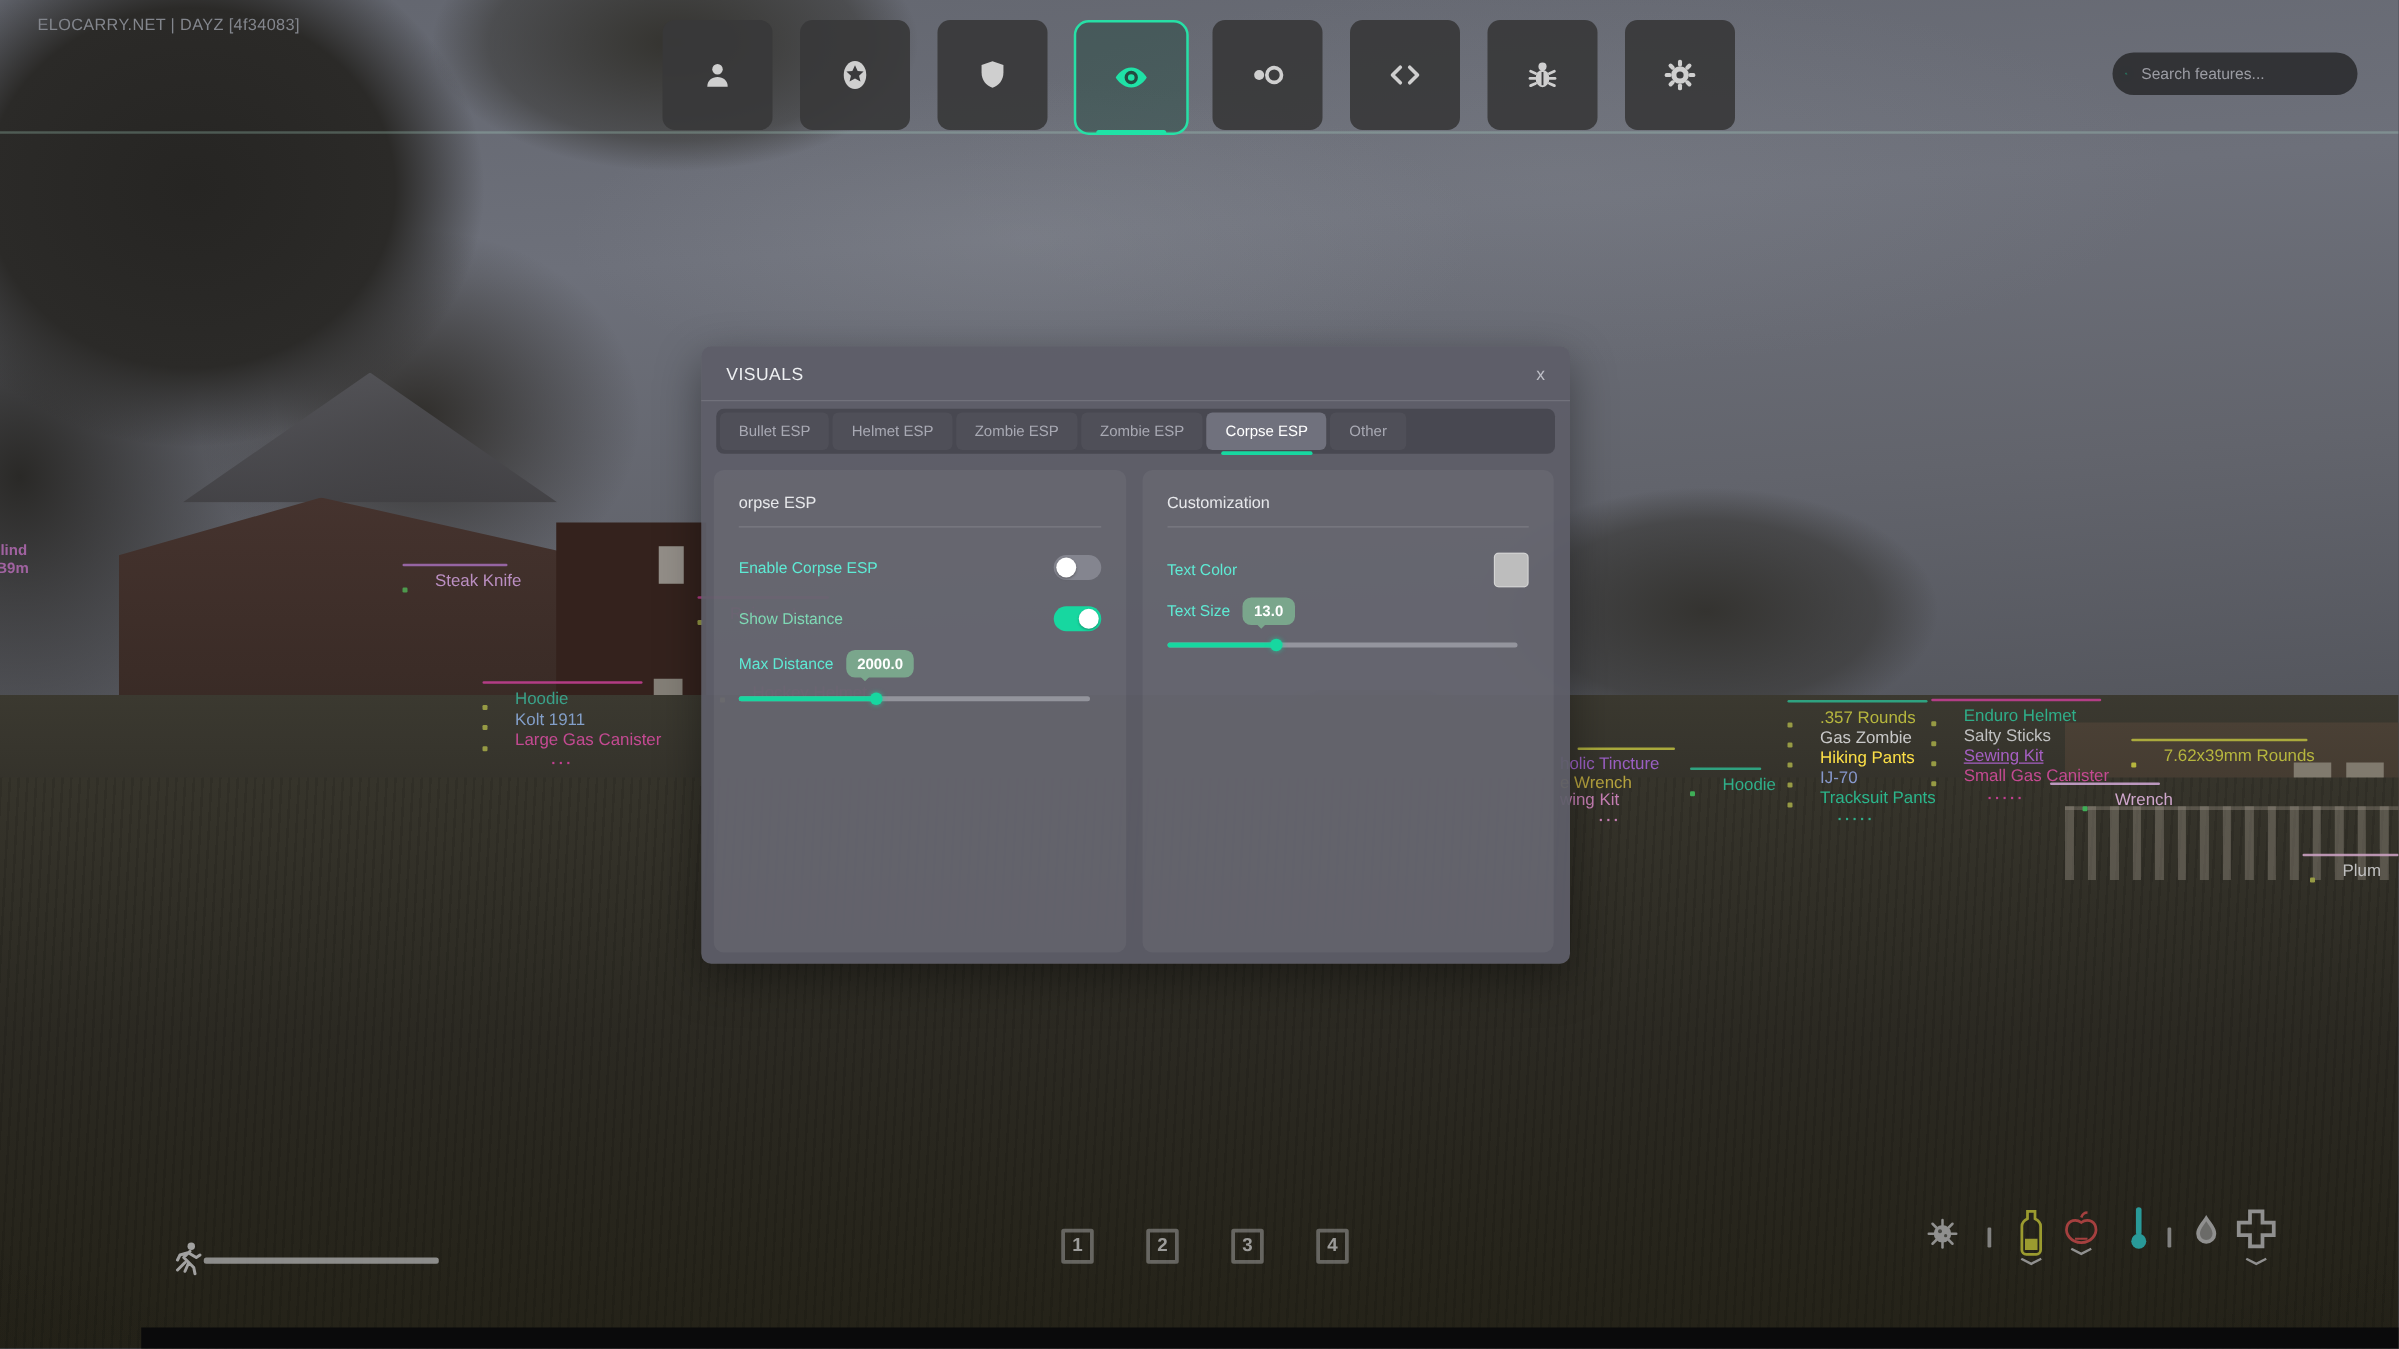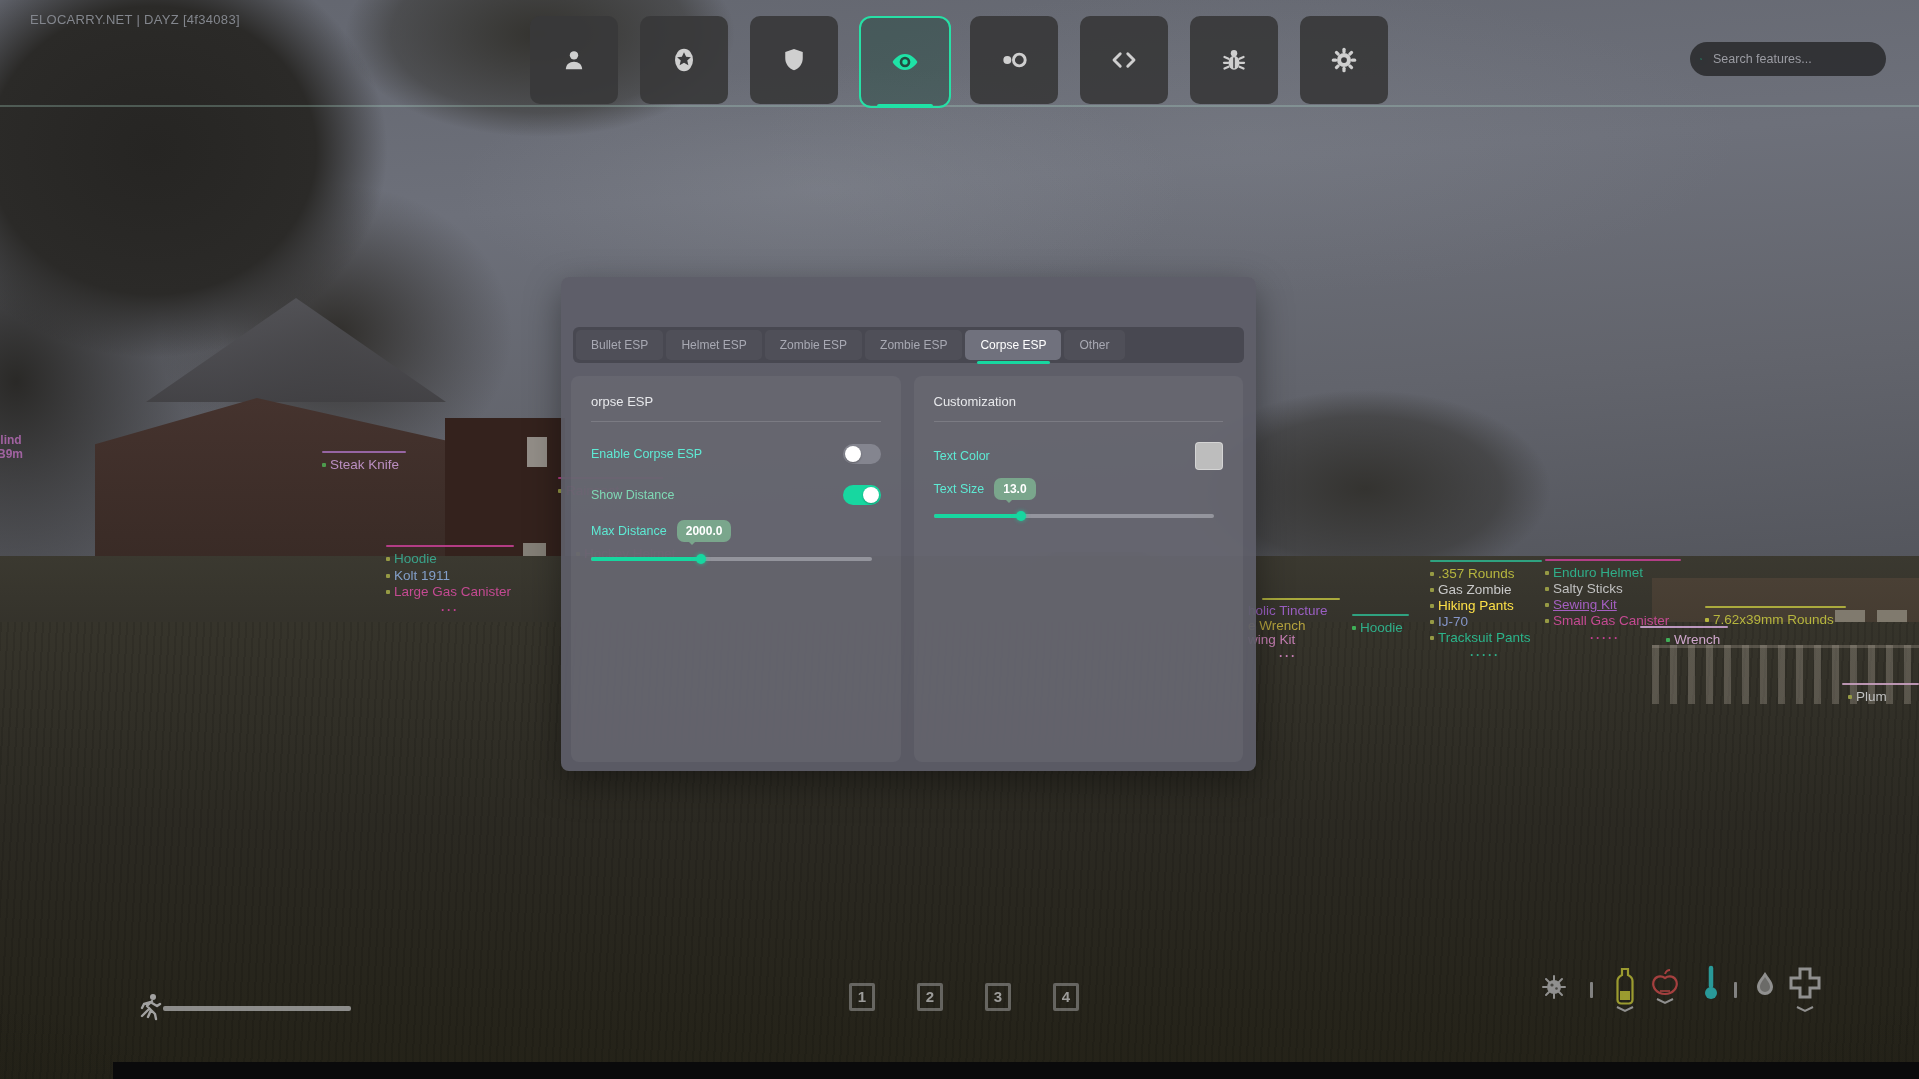--- a/index.html
+++ b/index.html
@@ -52,21 +52,21 @@
   .nav-underline{position:absolute;left:50%;transform:translateX(-50%);bottom:-2px;width:56px;height:4px;background:#1fe2a6;border-radius:2px;}
   .searchbox{position:absolute;left:1690px;top:42px;width:196px;height:34px;border-radius:17px;background:rgba(42,43,46,.88);
     display:flex;align-items:center;z-index:61;padding:17px 10px;box-sizing:border-box;}
   .searchbox svg{filter:drop-shadow(0 0 5px rgba(31,226,166,.8));}
   .searchbox input{flex:1;background:transparent;border:none;outline:none;color:#cfd0d5;font-size:12.5px;margin-left:9px;font-family:"Liberation Sans",sans-serif;}
   .searchbox input::placeholder{color:#9b9ca3;}
 
   
   .esp-group{position:absolute;z-index:10;font-size:13.5px;line-height:16.5px;white-space:nowrap;}
   .esp-line{height:2px;border-radius:1px;margin-bottom:4px;opacity:.9;}
-  .esp-item{display:flex;align-items:center;gap:4px;}
+  .esp-item{display:flex;align-items:flex-end;gap:22px;}
   .dot{display:inline-block;width:4px;height:4px;border-radius:1px;flex:0 0 auto;}
   .esp-more{margin-top:1px;text-align:center;font-weight:bold;letter-spacing:2px;font-size:12px;}
   .frag{position:absolute;z-index:10;color:#b36ab3;font-weight:bold;font-size:12px;opacity:.85;}
 
   
   .slot{position:absolute;top:983px;width:20px;height:22px;border:3px solid rgba(168,168,168,.5);border-radius:2px;z-index:12;
     color:rgba(190,190,190,.78);font-size:15px;font-weight:bold;text-align:center;line-height:22px;}
   .hudicon{position:absolute;z-index:12;opacity:.9;}
   .stam-bar{position:absolute;left:163px;top:1006px;width:188px;height:5px;background:rgba(168,168,168,.8);border-radius:2px;z-index:12;}
   .bottomstrip{position:absolute;left:113px;top:1062px;right:0;bottom:0;background:#0a0a0b;z-index:55;}
@@ -239,21 +239,21 @@
   </div>
 
   <div class="esp-group" style="left:1640px;top:626px;">
     <div class="esp-line" style="width:88px;background:#cba3cf;"></div>
     <div class="esp-item" style="margin-left:26px;">
       <span class="dot" style="background:#3fae57;"></span>
       <span style="color: rgb(207, 166, 204);">Wrench</span>
     </div>
   </div>
 
-  <div class="esp-group" style="left:1705px;top:591px;margin-top:15px;">
+  <div class="esp-group" style="left:1705px;top:591px;">
     <div class="esp-line" style="width:141px;background:#b6b63e;"></div>
     <div class="esp-item">
       <span class="dot" style="background:#b6b63e;"></span>
       <span style="color: rgb(182, 182, 62);">7.62x39mm Rounds</span>
     </div>
   </div>
 
   <div class="esp-group" style="left:1842px;top:683px;">
     <div class="esp-line" style="width:77px;background:#c9a0c0;"></div>
     <div class="esp-item" style="margin-left:6px;">
@@ -402,20 +402,24 @@
 
   <div class="searchbox">
     <svg width="18" height="18" viewBox="0 0 18 18">
       <circle cx="7.5" cy="7.5" r="5" fill="none" stroke="#1fe2a6" stroke-width="2"></circle>
       <line x1="11.4" y1="11.4" x2="15.5" y2="15.5" stroke="#1fe2a6" stroke-width="2" stroke-linecap="round"></line>
     </svg>
     <input type="text" placeholder="Search features..." style="">
   </div>
 
   <div class="panel">
+    <div class="panel-header">
+      <span class="panel-title">VISUALS</span>
+      <span class="panel-close">x</span>
+    </div>
     <div class="tabbar">
       <div class="tab">Bullet ESP</div>
       <div class="tab">Helmet ESP</div>
       <div class="tab">Zombie ESP</div>
       <div class="tab">Zombie ESP</div>
       <div class="tab active">Corpse ESP</div>
       <div class="tab">Other</div>
     </div>
     <div class="panel-body">
 

